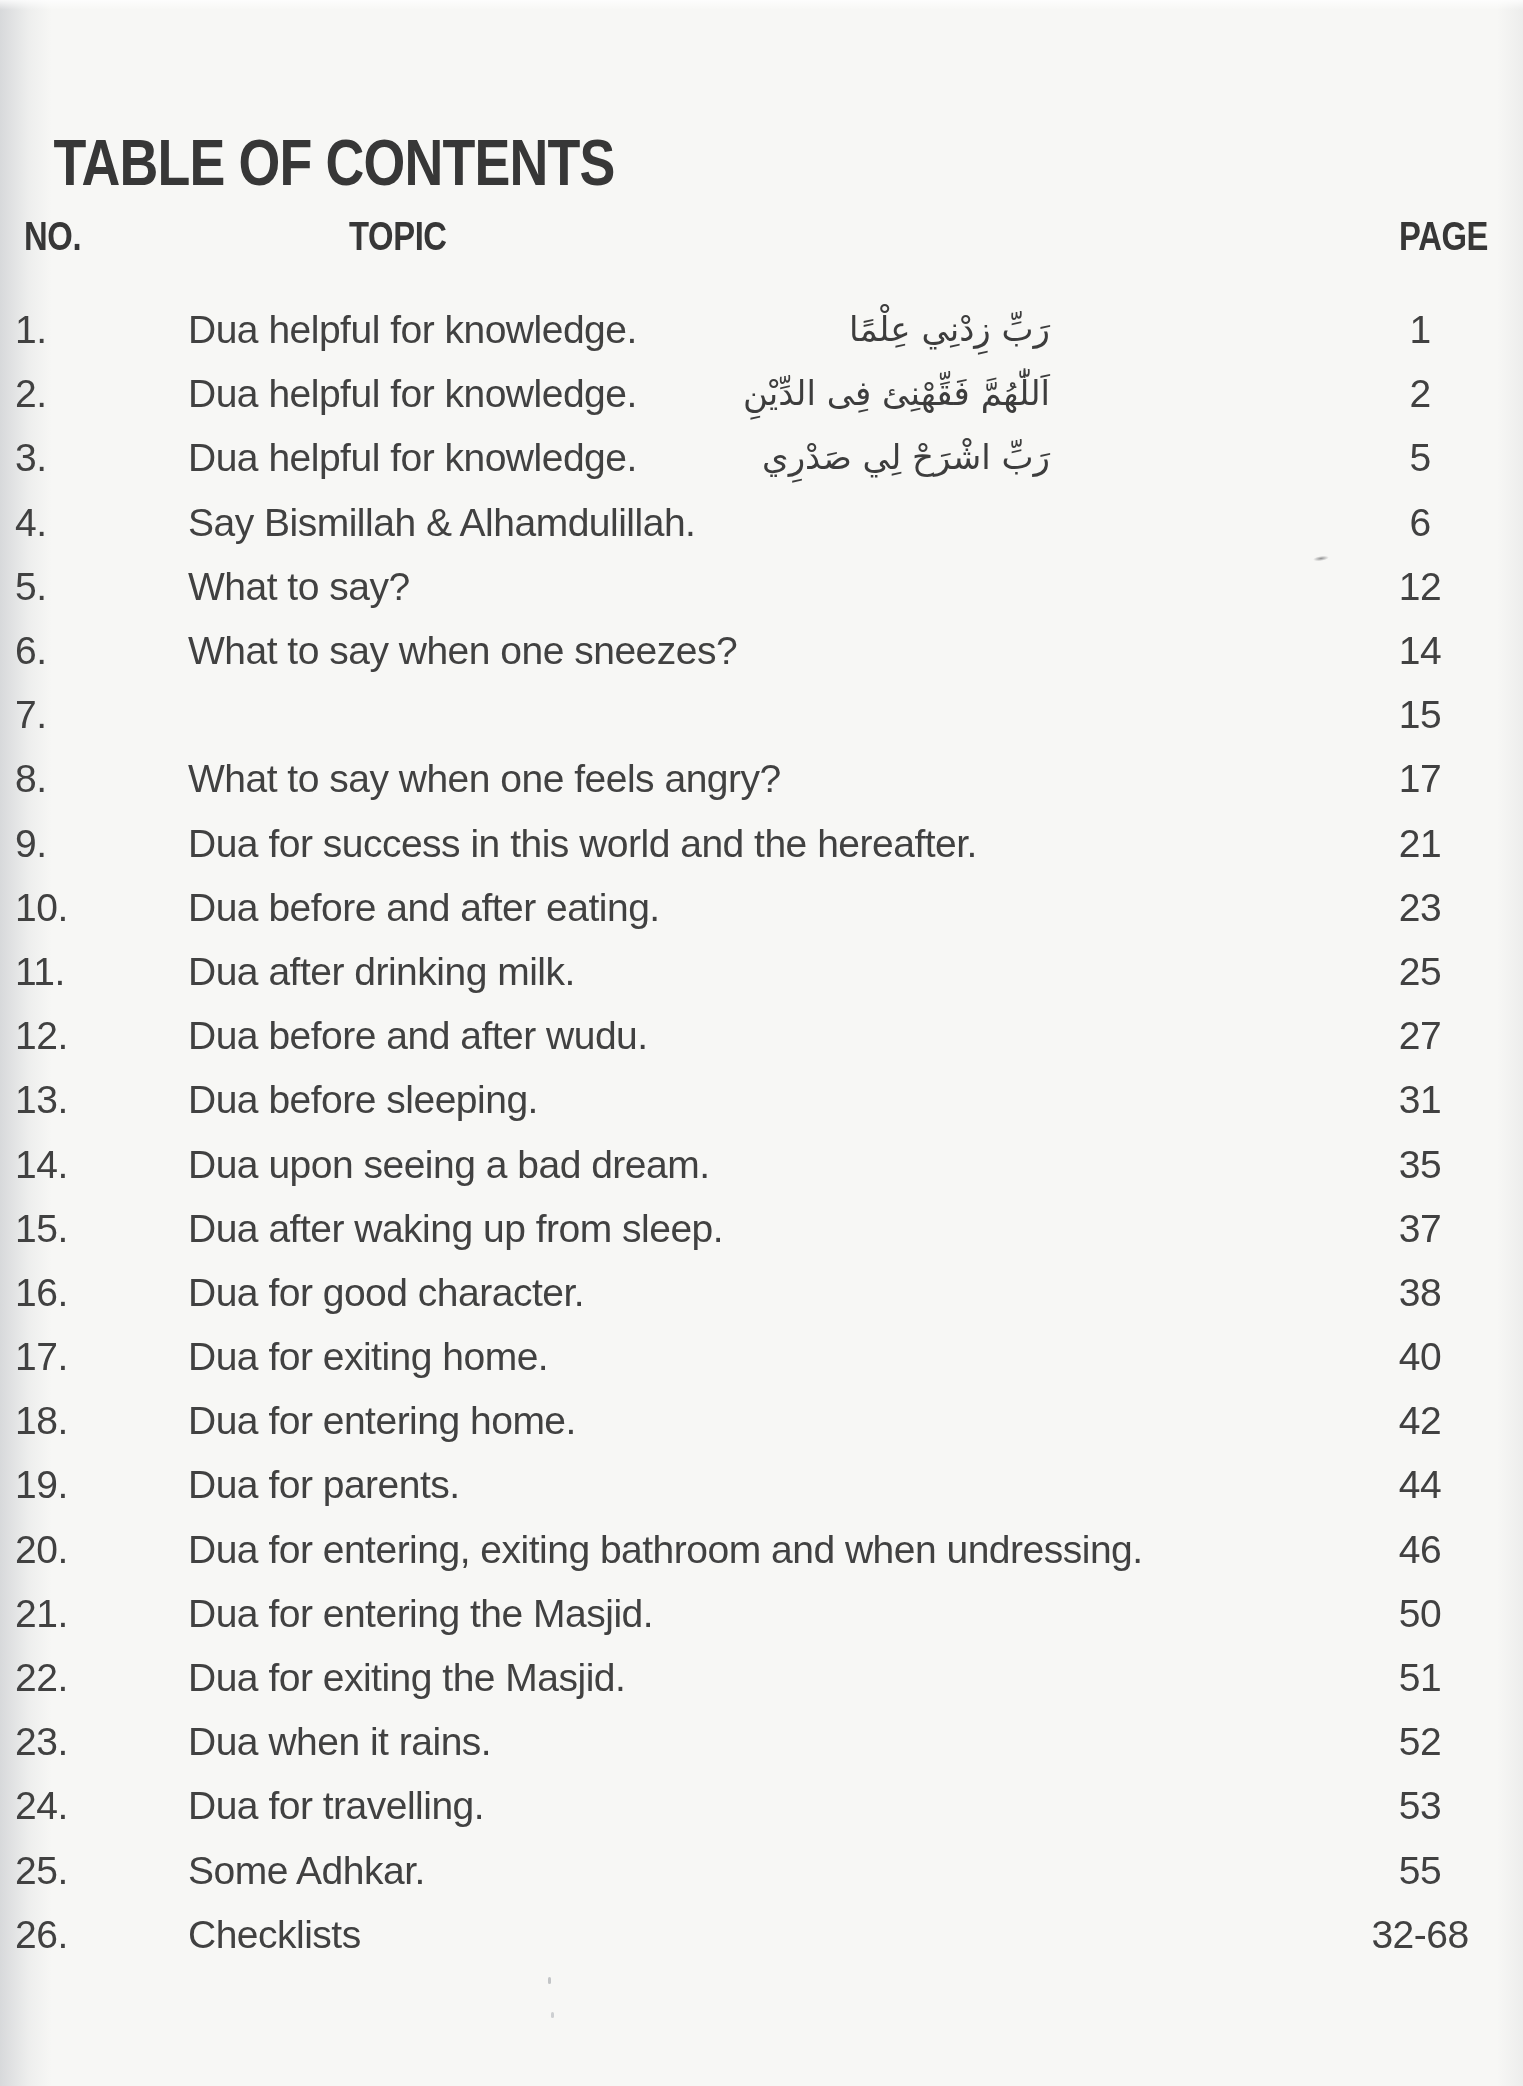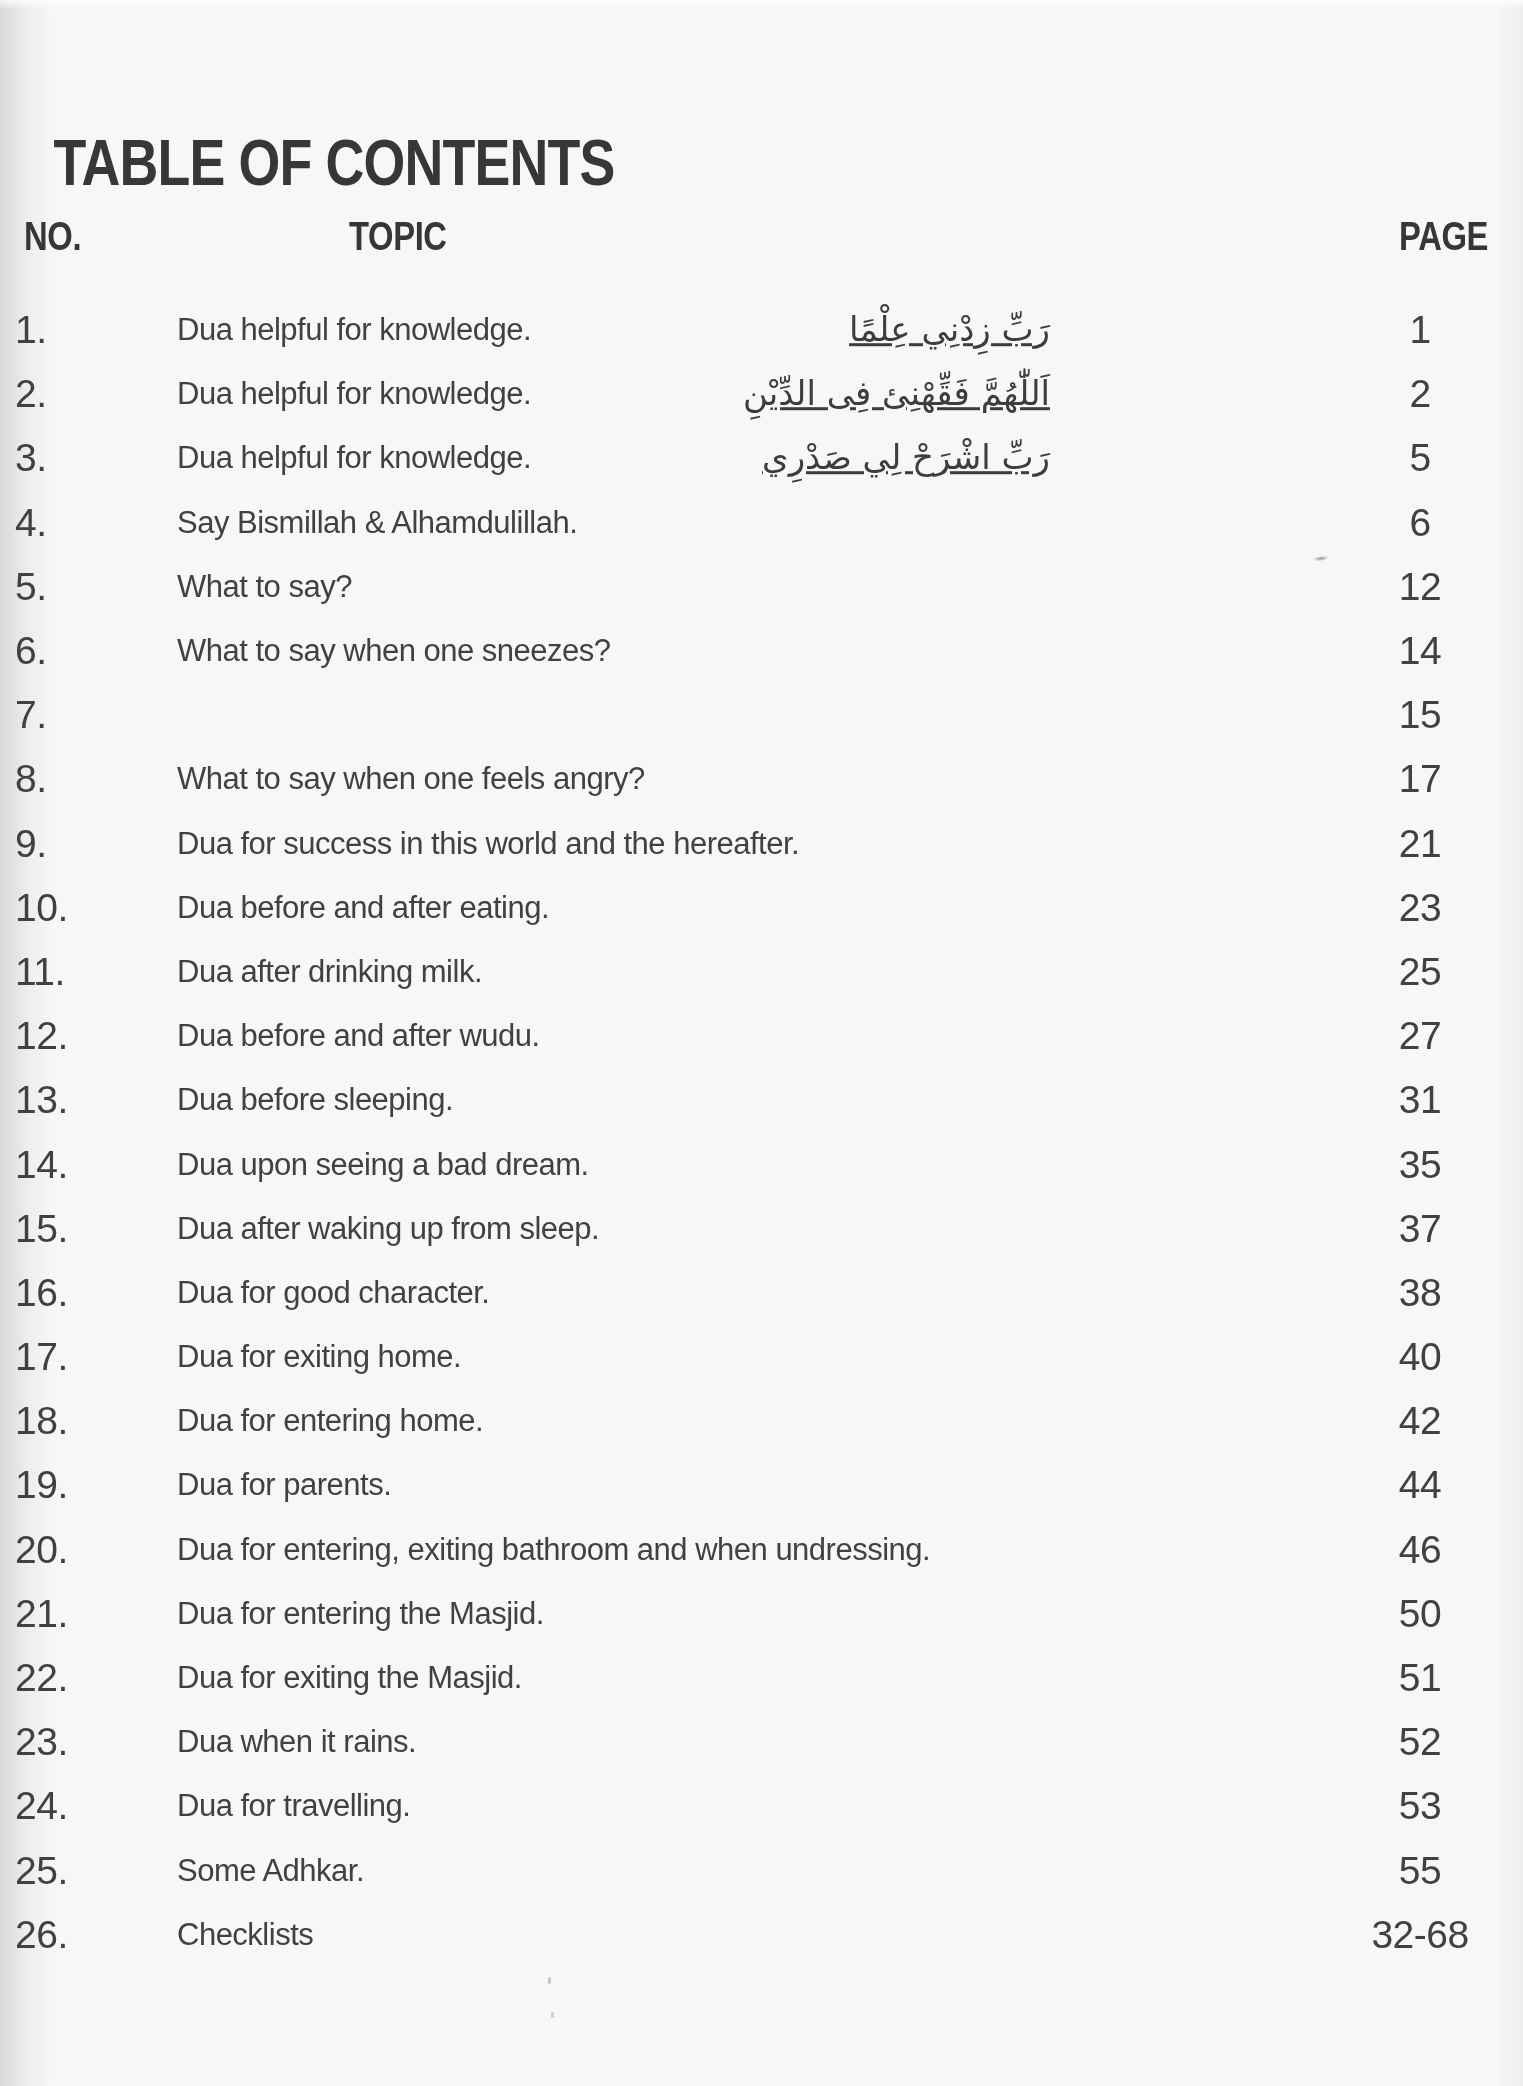--- a/index.html
+++ b/index.html
@@ -47,29 +47,28 @@
   .cond-l  { display:inline-block; transform:scaleX(0.80); transform-origin:left center; letter-spacing:-0.5px; }
   .cond-c2 { display:inline-block; transform:scaleX(0.80); transform-origin:center; letter-spacing:-0.5px; }
 
   .rows { position:absolute; top:298px; left:0; width:100%; }
   .row  { position:relative; height:64.2px; }
   .row .no {
     position:absolute; left:15px; top:50%; transform:translateY(-50%);
     font-size:39px; letter-spacing:-0.5px; color:#414141;
   }
   .row .topic {
-    position:absolute; left:177px; top:50%; transform:translateY(-50%);
-    font-size:31px; letter-spacing:-0.5px; color:#414141; white-space:nowrap;
+    position:absolute; left:188px; top:50%; transform:translateY(-50%);
+    font-size:39px; letter-spacing:-0.5px; color:#414141; white-space:nowrap;
   }
   .row .arabic {
     position:absolute; right:473px; top:50%; transform:translateY(-52%);
     font-size:34px; color:#3d3d3d; white-space:nowrap;
     direction:rtl; unicode-bidi:isolate;
     font-family:"DejaVu Sans", sans-serif;
-    text-decoration:underline;
   }
   .row .pg {
     position:absolute; left:1352px; width:136px; text-align:center;
     top:50%; transform:translateY(-50%);
     font-size:39px; letter-spacing:-0.5px; color:#414141; white-space:nowrap;
   }
 
   
   .smudge {
     position:absolute; left:1313px; top:556px; width:16px; height:5px;

